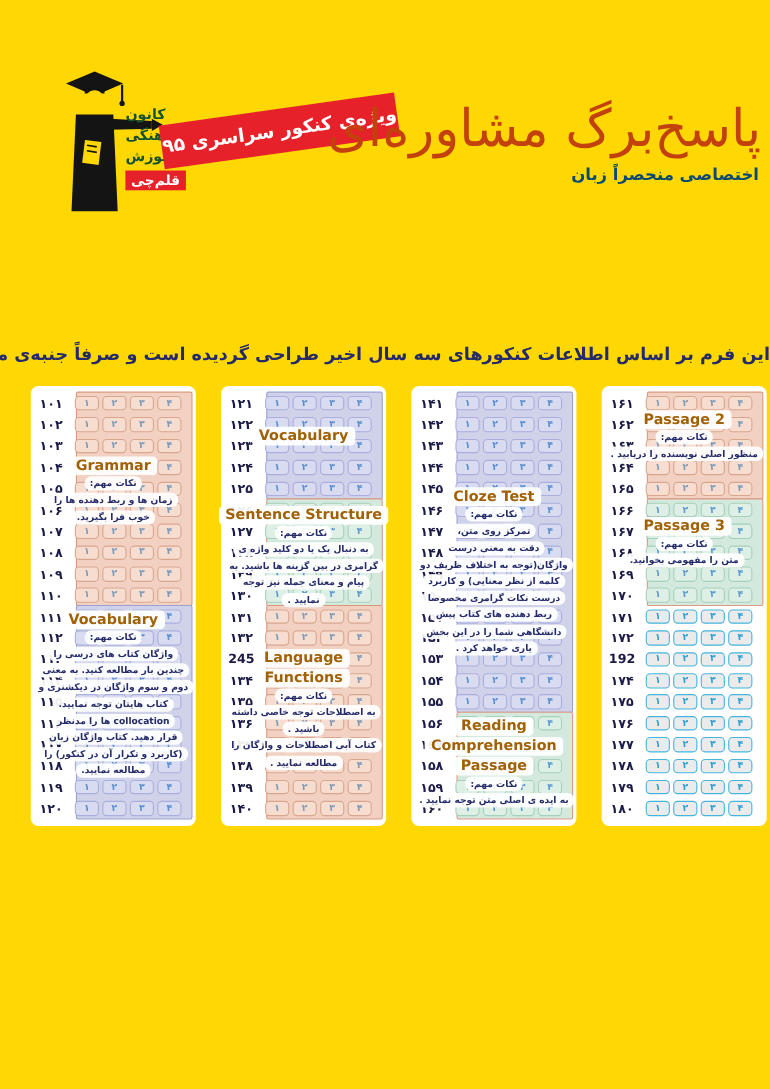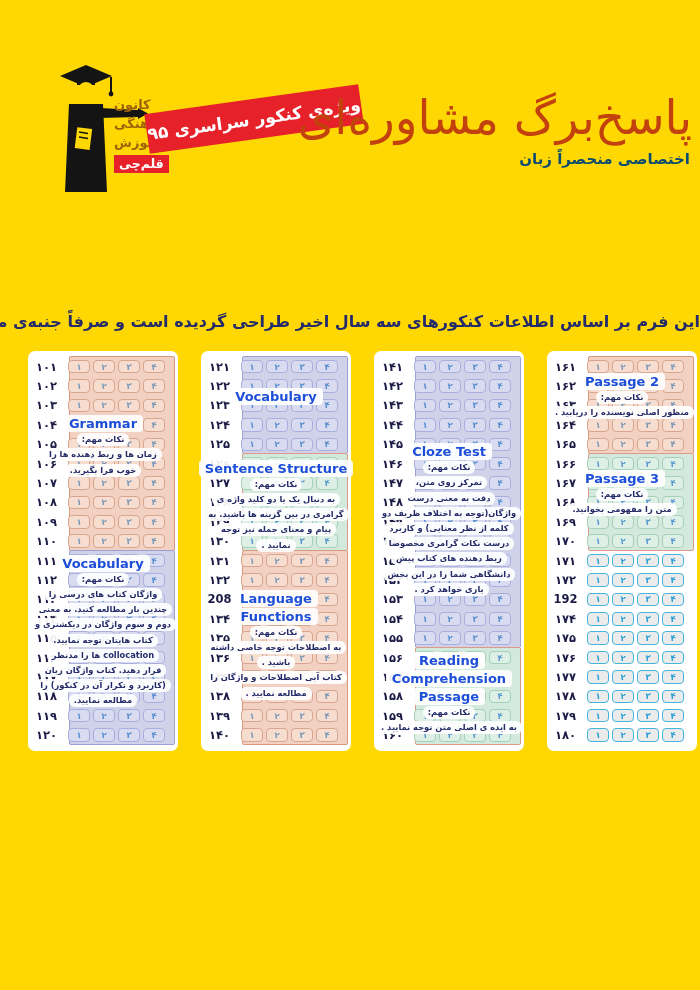--- a/index.html
+++ b/index.html
@@ -4,21 +4,21 @@
 <style>
   html,body{margin:0;padding:0;}
   .page{position:relative;width:700px;height:990px;background:#FFD804;overflow:hidden;
         font-family:"DejaVu Sans",sans-serif;}
 
   
   .logo{position:absolute;left:50px;top:56px;width:150px;height:150px;}
   .logo svg{position:absolute;left:0;top:0;}
   .logo-text{position:absolute;left:64px;top:42px;display:flex;flex-direction:column;
              align-items:flex-end;gap:6px;direction:rtl;}
-  .org-line{color:#a16207;font-weight:bold;font-size:13px;line-height:13px;}
+  .org-line{color:#14532d;font-weight:bold;font-size:13px;line-height:13px;}
   .brand-box{background:#E7212A;color:#fff;font-weight:bold;font-size:12.5px;
              line-height:16px;padding:1px 5px;}
   .badge{position:absolute;left:146px;top:99px;width:216px;height:40px;background:#E7212A;
          transform:rotate(-8deg);display:flex;align-items:center;justify-content:center;
          color:#fff;font-weight:bold;font-size:17px;direction:rtl;white-space:nowrap;}
   .main-title{position:absolute;right:8px;top:90px;font-size:47px;font-weight:normal;
               color:#c2410c;direction:rtl;white-space:nowrap;}
   .sub-title{position:absolute;right:10px;top:150px;font-size:15px;font-weight:bold;
              color:#0c4a6e;direction:rtl;white-space:nowrap;}
   .instruction{position:absolute;top:312px;left:0;width:700px;text-align:center;
@@ -39,21 +39,21 @@
   .bubble.teal{background:#DEF0E5;border:1px solid #A5D0BA;color:#5A9AD0;}
   .bubble.plain{background:#EBEBEB;border:1px solid #45B5DC;color:#2BA0D4;}
 
   .panel{position:absolute;left:41px;right:3px;border-radius:2px;z-index:0;box-sizing:border-box;}
   .panel.salmon{background:#F2D1C2;border:1px solid #D9987E;}
   .panel.lavender{background:#CFD2E9;border:1px solid #9BA1D0;}
   .panel.teal{background:#D3E9DD;border:1px solid #DD9A84;}
 
   .overlay{position:absolute;left:2px;right:2px;z-index:2;display:flex;
            flex-direction:column;align-items:center;}
-  .ov-title{font-size:13px;font-weight:bold;color:#1d4ed8;background:rgba(255,255,255,.92);
+  .ov-title{font-size:13px;font-weight:bold;color:#a16207;background:rgba(255,255,255,.92);
             border-radius:4px;padding:0 6px;line-height:17px;margin-bottom:1px;
             white-space:nowrap;}
   .ov-note{font-size:8.3px;font-weight:bold;color:#252B69;background:rgba(255,255,255,.92);
            border-radius:6px;padding:0 5px;line-height:13px;margin-bottom:2.2px;
            direction:rtl;white-space:nowrap;}
 </style>
 </head>
 <body>
 
 <div class="page">
@@ -399,21 +399,21 @@
           <div class="row">
             <div class="qnum">۱۳۲</div>
             <div class="bubbles">
               <div class="bubble salmon">۱</div>
               <div class="bubble salmon">۲</div>
               <div class="bubble salmon">۳</div>
               <div class="bubble salmon">۴</div>
             </div>
           </div>
           <div class="row">
-            <div class="qnum">208</div>
+            <div class="qnum">245</div>
             <div class="bubbles">
               <div class="bubble salmon">۱</div>
               <div class="bubble salmon">۲</div>
               <div class="bubble salmon">۳</div>
               <div class="bubble salmon">۴</div>
             </div>
           </div>
           <div class="row">
             <div class="qnum">۱۳۴</div>
             <div class="bubbles">

